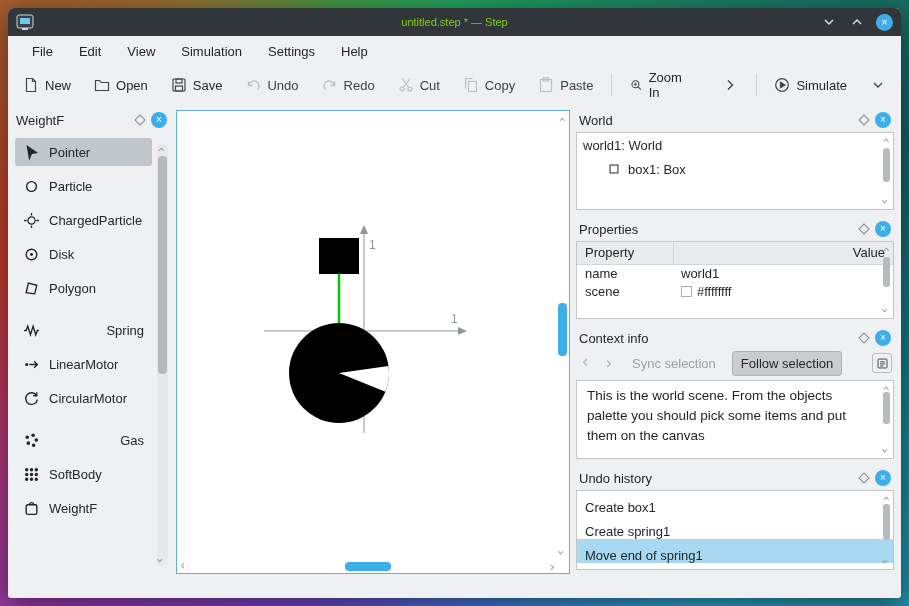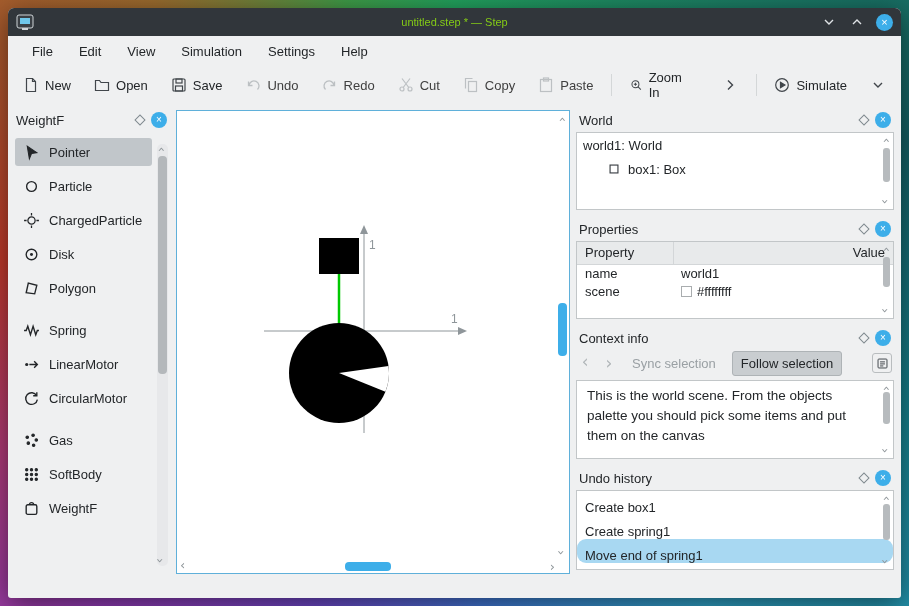--- a/index.html
+++ b/index.html
@@ -48,21 +48,21 @@
   .close-circle { width: 16px; height: 16px; border-radius: 50%; background: #3daee9; color: #fff; display: flex; align-items: center; justify-content: center; font-size: 10px; line-height: 1; }
   .chev { display: inline-block; color: #8f969a; font-size: 13px; line-height: 1; font-family: "DejaVu Sans", sans-serif; }
   .rot-up { transform: rotate(-90deg); }
   .rot-down { transform: rotate(90deg); }
   
   .palette { width: 158px; position: relative; overflow: hidden; }
   .plist { margin-top: 8px; padding-right: 16px; }
   .pitem { display: flex; align-items: center; gap: 9px; height: 28px; padding: 0 8px; margin: 6px 2px 0 2px; border-radius: 3px; }
   .pitem.selected { background: #c1c6ca; }
   .pitem svg { width: 17px; height: 17px; stroke: #232629; flex: none; }
-  .pgap { margin-top: 14px; }
+  .pgap { margin-top: 14px; justify-content: space-between; }
   .pal-scroll { position: absolute; right: 2px; top: 34px; bottom: 4px; width: 11px; background: #e7e8ea; border-radius: 5px; }
   .pal-scroll .thumb { position: absolute; left: 1px; width: 9px; top: 12px; height: 218px; background: #b4b8bb; border-radius: 4px; }
   .pal-scroll .arr-t { position: absolute; top: -1px; left: 1px; }
   .pal-scroll .arr-b { position: absolute; bottom: -1px; left: 1px; }
   
   .canvas-wrap { width: 394px; height: 464px; background: #fff; border: 1px solid #5fb0da; position: relative; flex: none; }
   .scene { position: absolute; left: 0; top: 0; }
   .cv-vscroll { position: absolute; top: 0; right: 0; bottom: 14px; width: 13px; }
   .cv-vscroll .thumb { position: absolute; left: 2px; width: 9px; top: 192px; height: 53px; background: #3daee9; border-radius: 4px; }
   .cv-vscroll .arr-t { position: absolute; top: 2px; left: 3px; }
@@ -98,21 +98,21 @@
   .ctx-toolbar { display: flex; align-items: center; gap: 10px; height: 30px; padding: 2px 2px; }
   .ctx-nav { color: #b0b5b8; font-size: 17px; width: 14px; text-align: center; font-family: "DejaVu Sans", sans-serif; }
   .ctx-sync { color: #9aa0a4; padding: 4px 6px; }
   .ctx-follow { background: #c9cdd0; border: 1px solid #aeb3b6; border-radius: 3px; padding: 4px 8px; color: #232629; }
   .ctx-docbtn { margin-left: auto; width: 20px; height: 20px; display: flex; align-items: center; justify-content: center; border: 1px solid #b9bdbf; border-radius: 3px; background: #eff0f1; }
   .ctx-docbtn svg { width: 13px; height: 13px; stroke: #41464b; }
   .ctx-body { font-size: 13.5px; line-height: 20px; padding: 5px 22px 0 10px; color: #232629; }
   .p-context .body .slim-scroll .thumb { top: 10px; height: 32px; }
   
   .undo-row { height: 24px; display: flex; align-items: flex-end; padding: 0 8px; }
-  .undo-row.selected { background: #a8d8f2; border-radius: 9px; }
+  .undo-row.selected { background: #a8d8f2; }
 </style>
 </head>
 <body>
 
 <div class="desktop">
   <div class="window">
 
     <div class="titlebar">
       <svg class="appicon" viewBox="0 0 18 18">
         <rect x="1" y="2" width="16" height="13" rx="2" fill="#3a3f44" stroke="#cfd4d7" stroke-width="1"></rect>

